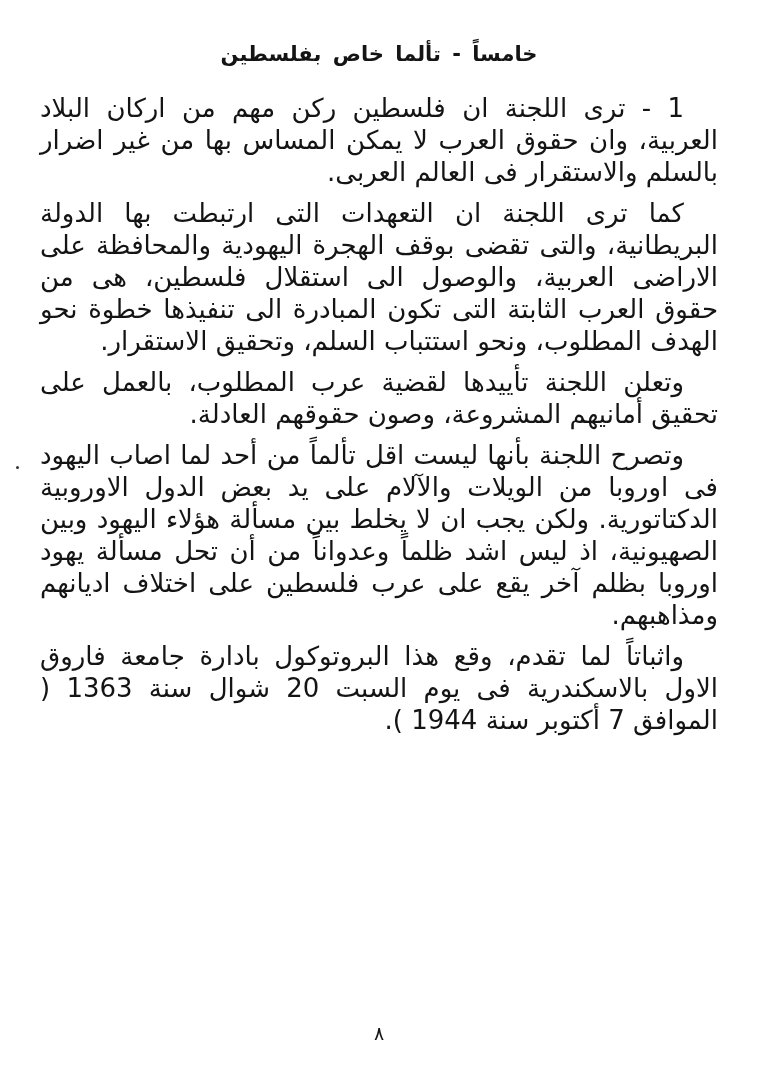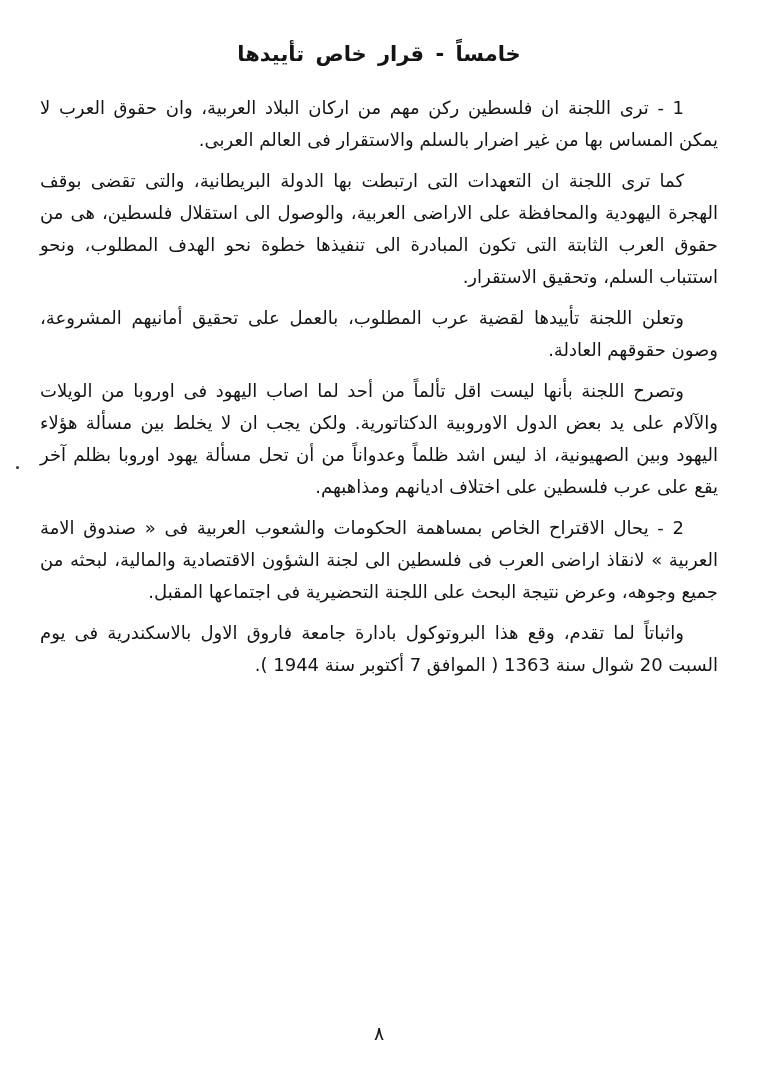--- a/index.html
+++ b/index.html
@@ -23,21 +23,21 @@
     box-sizing: border-box;
   }
   .title {
     text-align: center;
     font-size: 21px;
     font-weight: bold;
     margin: 0 0 26px 0;
     word-spacing: 4px;
   }
   .para {
-    font-size: 18px;
+    font-size: 26px;
     line-height: 32px;
     text-align: justify;
     text-indent: 34px;
     margin: 8px 0 9px 0;
   }
   .stray-dot {
     position: absolute;
     left: 16px;
     top: 466px;
     width: 3px;
@@ -52,30 +52,29 @@
     top: 1022px;
     text-align: center;
     font-size: 19px;
     direction: rtl;
   }
 </style>
 </head>
 <body>
 
 <div class="page">
-  <h1 class="title">خامساً - قرار خاص تأييدها</h1>
+  <h1 class="title">خامساً - تألما خاص بفلسطين</h1>
 
   <p class="para">1 - ترى اللجنة ان فلسطين ركن مهم من اركان البلاد العربية، وان حقوق العرب لا يمكن المساس بها من غير اضرار بالسلم والاستقرار فى العالم العربى.</p>
 
   <p class="para">كما ترى اللجنة ان التعهدات التى ارتبطت بها الدولة البريطانية، والتى تقضى بوقف الهجرة اليهودية والمحافظة على الاراضى العربية، والوصول الى استقلال فلسطين، هى من حقوق العرب الثابتة التى تكون المبادرة الى تنفيذها خطوة نحو الهدف المطلوب، ونحو استتباب السلم، وتحقيق الاستقرار.</p>
 
   <p class="para">وتعلن اللجنة تأييدها لقضية عرب المطلوب، بالعمل على تحقيق أمانيهم المشروعة، وصون حقوقهم العادلة.</p>
 
   <p class="para">وتصرح اللجنة بأنها ليست اقل تألماً من أحد لما اصاب اليهود فى اوروبا من الويلات والآلام على يد بعض الدول الاوروبية الدكتاتورية. ولكن يجب ان لا يخلط بين مسألة هؤلاء اليهود وبين الصهيونية، اذ ليس اشد ظلماً وعدواناً من أن تحل مسألة يهود اوروبا بظلم آخر يقع على عرب فلسطين على اختلاف اديانهم ومذاهبهم.</p>
 
-  <p class="para">2 - يحال الاقتراح الخاص بمساهمة الحكومات والشعوب العربية فى « صندوق الامة العربية » لانقاذ اراضى العرب فى فلسطين الى لجنة الشؤون الاقتصادية والمالية، لبحثه من جميع وجوهه، وعرض نتيجة البحث على اللجنة التحضيرية فى اجتماعها المقبل.</p>
 
   <p class="para">واثباتاً لما تقدم، وقع هذا البروتوكول بادارة جامعة فاروق الاول بالاسكندرية فى يوم السبت 20 شوال سنة 1363 ( الموافق 7 أكتوبر سنة 1944 ).</p>
 </div>
 
 <div class="stray-dot"></div>
 
 <div class="page-number">٨</div>
 
 </body></html>

